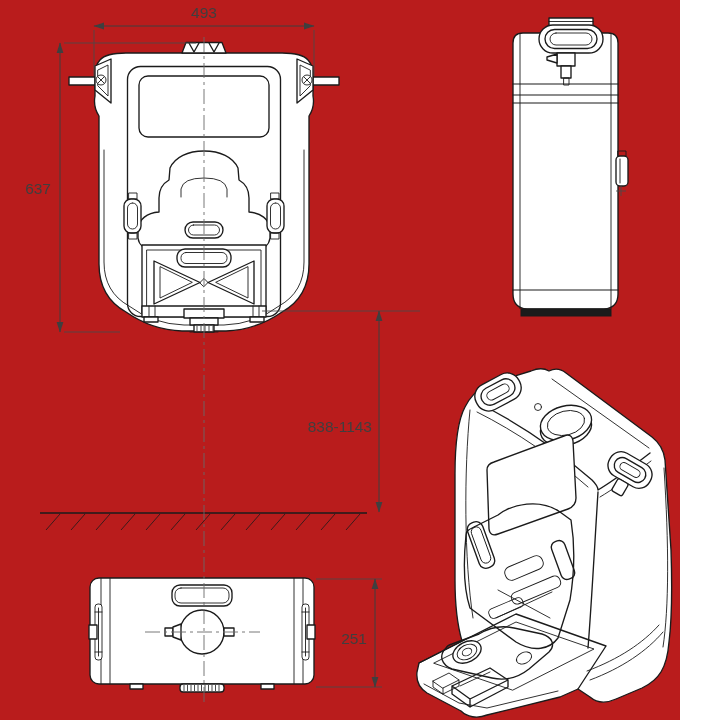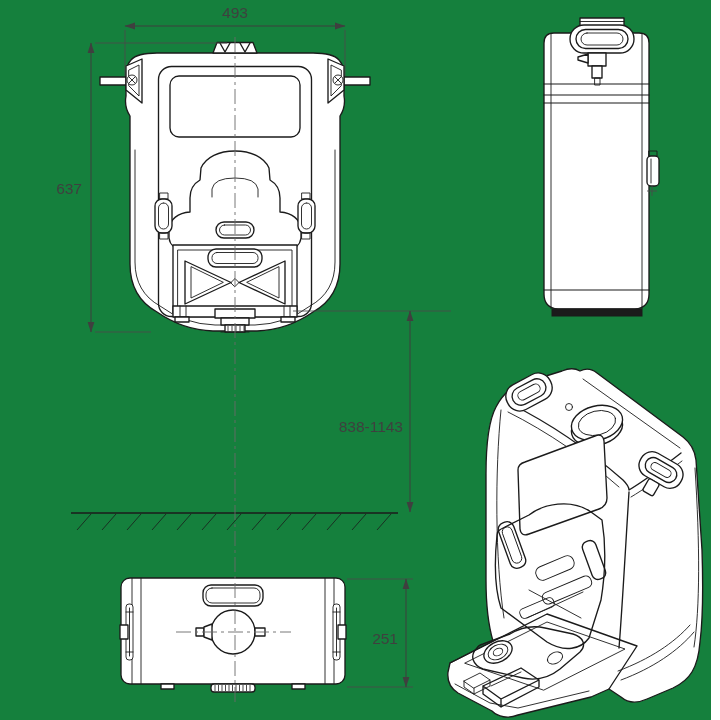--- a/index.html
+++ b/index.html
@@ -1,17 +1,17 @@
 <!DOCTYPE html>
 <html><head>
 <meta charset="utf-8">
 <style>
   html,body{margin:0;padding:0;}
   body{background:#ffffff;font-family:"Liberation Sans",sans-serif;}
-  .stage{position:relative;width:680px;height:720px;background:#15803d;overflow:hidden;padding-left:31px;}
+  .stage{position:relative;width:680px;height:720px;background:#b91c1c;overflow:hidden;}
   svg{display:block;}
   .ln{fill:none;stroke:#1b1b1b;stroke-width:1.35;stroke-linejoin:round;stroke-linecap:round;}
   .lnf{fill:#ffffff;stroke:#1b1b1b;stroke-width:1.35;stroke-linejoin:round;}
   .thin{stroke-width:0.9;}
   .med{stroke-width:1.1;}
   .dark{fill:#1b1b1b;stroke:#1b1b1b;stroke-width:1;}
   .dim{stroke:#3f3f3f;stroke-width:1;fill:none;}
   .ext{stroke:#4a4a4a;stroke-width:0.85;fill:none;}
   .cl{stroke:#6a6a6a;stroke-width:0.9;fill:none;stroke-dasharray:15 4 3 4;}
   .kn{stroke:#1b1b1b;stroke-width:0.8;fill:none;}

